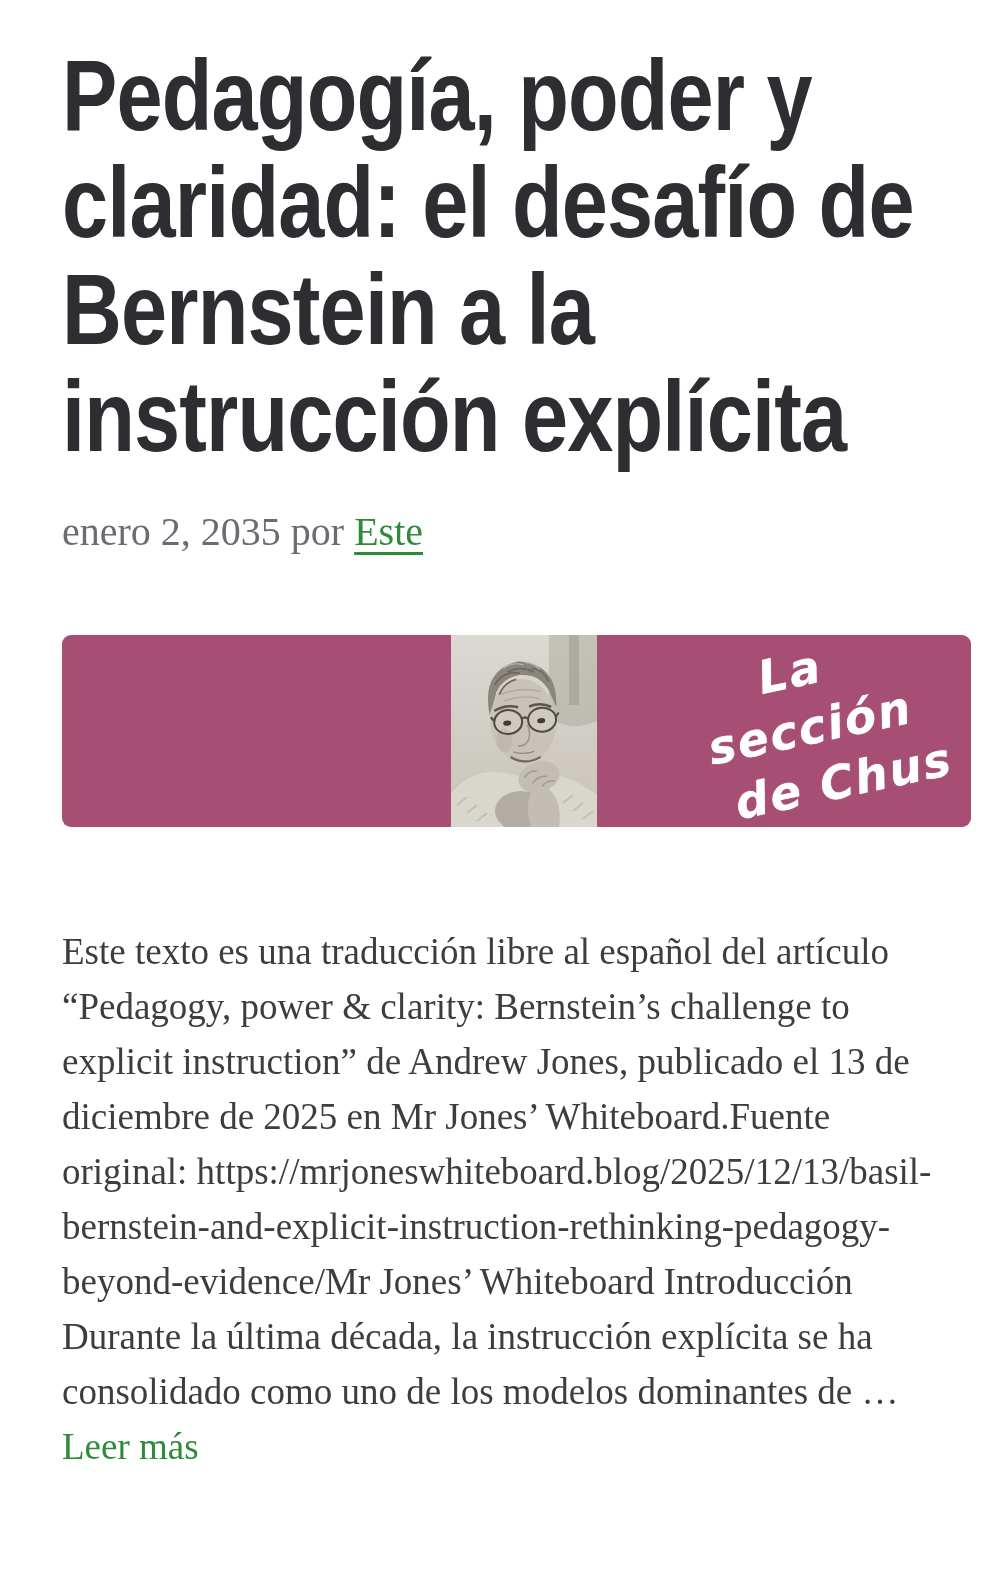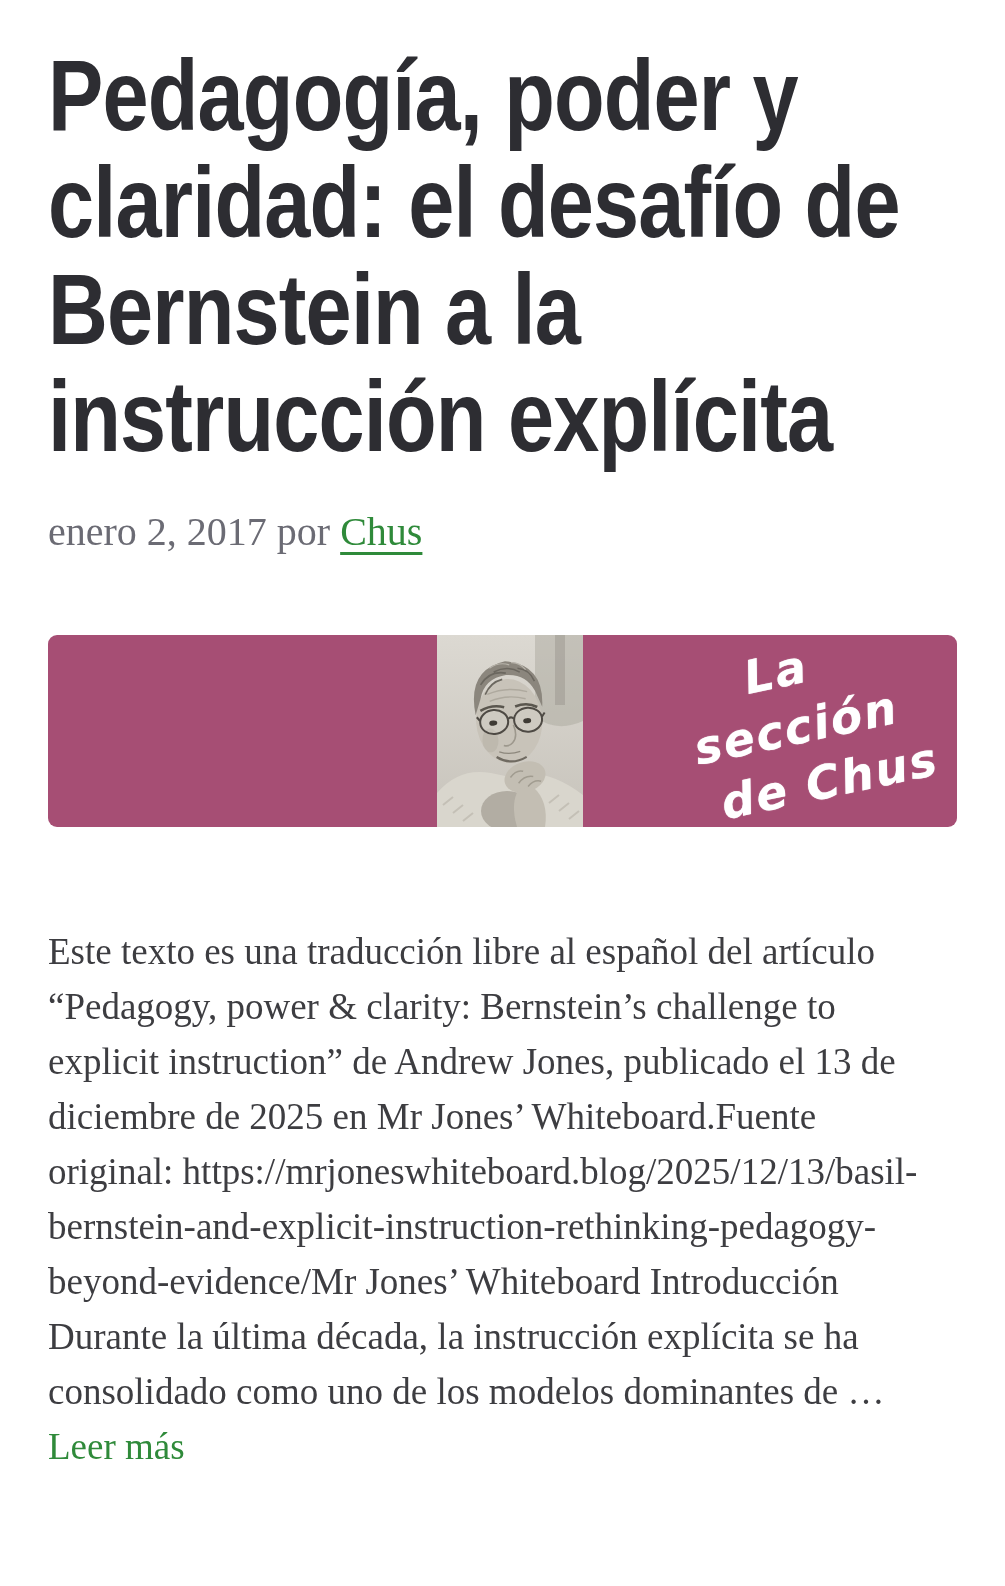--- a/index.html
+++ b/index.html
@@ -5,21 +5,21 @@
   * { box-sizing: border-box; }
   html, body { margin: 0; padding: 0; }
   body {
     width: 1005px;
     min-height: 1586px;
     background: #ffffff;
     overflow: hidden;
     font-family: "Liberation Serif", serif;
   }
   .content {
-    padding: 0 48px;
+    padding: 0 62px;
   }
   
   h1.post-title {
     margin: 0;
     padding-top: 42px;
     width: 1100px;
     transform: scaleX(0.829);
     transform-origin: left top;
     font-family: "Liberation Sans", sans-serif;
     font-weight: 700;
@@ -102,21 +102,21 @@
   }
 </style>
 </head>
 <body>
 
 <main class="content">
 
   <h1 class="post-title">Pedagogía, poder y claridad: el desafío de Bernstein a la instrucción explícita</h1>
 
   <div class="post-meta">
-    <span>enero 2, 2017</span><span> por </span><a class="author-link">Chus</a>
+    <span>enero 2, 2035</span><span> por </span><a class="author-link">Este</a>
   </div>
 
   <figure class="featured-banner">
 
     <div class="photo-wrap">
       <svg viewBox="0 0 146 192" xmlns="http://www.w3.org/2000/svg">
         <defs>
           <linearGradient id="bgGrad" x1="0" y1="0" x2="0" y2="1">
             <stop offset="0" stop-color="#dcd9d2"></stop>
             <stop offset="1" stop-color="#c7c3bb"></stop>

